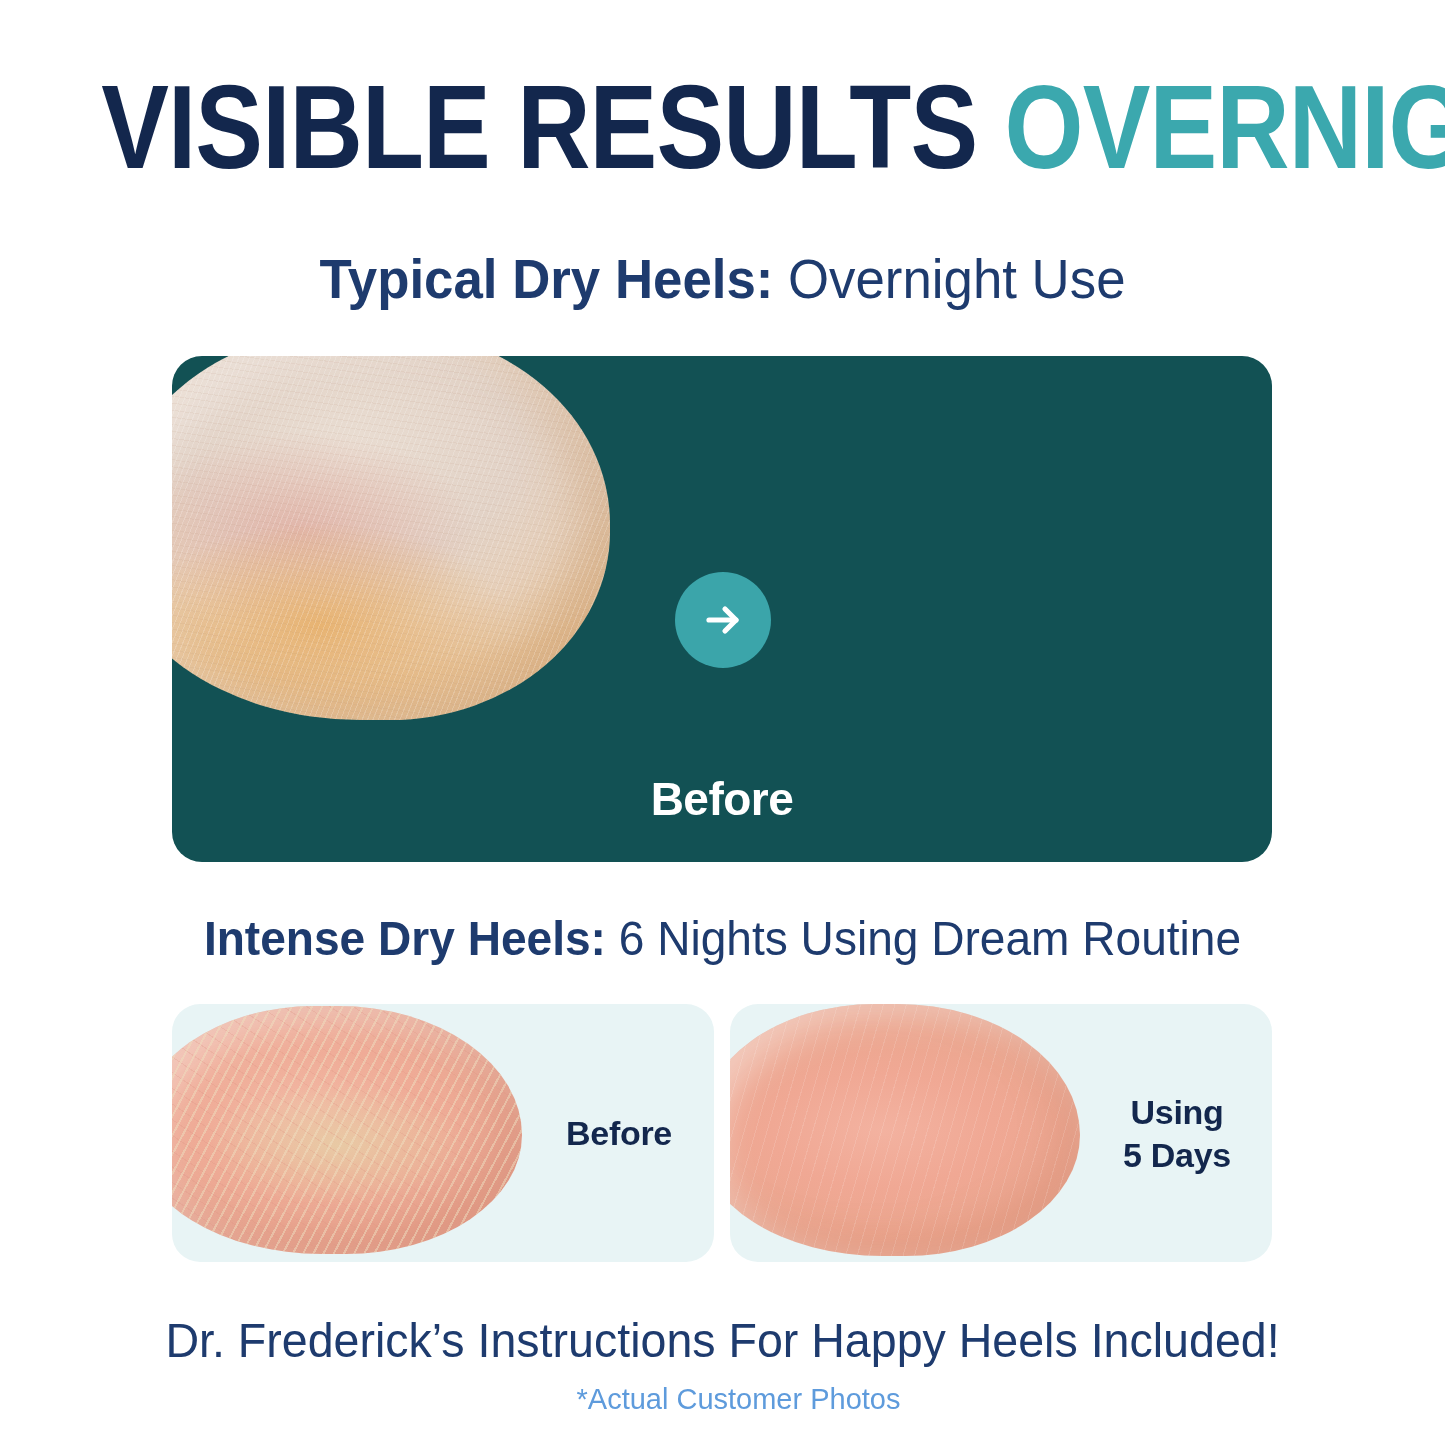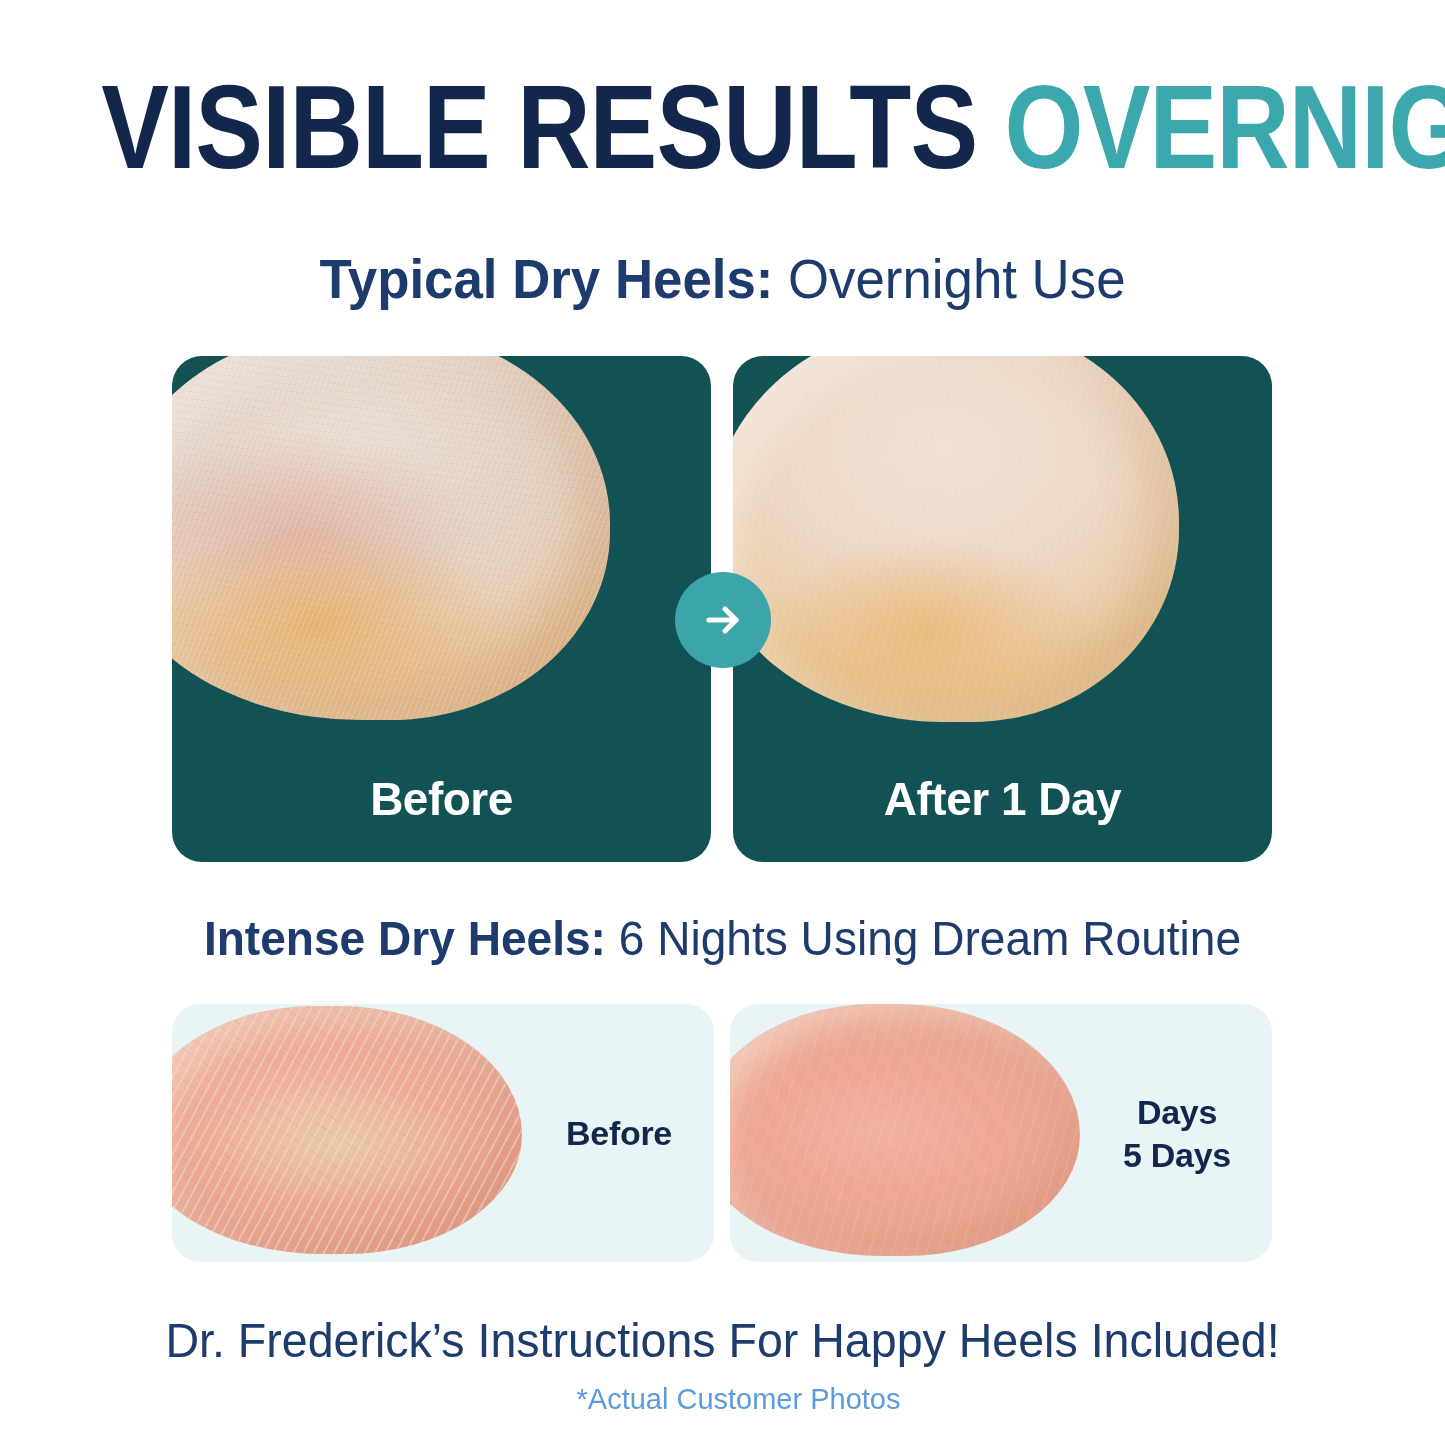--- a/index.html
+++ b/index.html
@@ -191,26 +191,20 @@
 
   <div class="row1">
 
     <div class="panel-dark">
       <div class="photo-wrap">
         <div class="heel heel-a"></div>
       </div>
       <div class="panel-label">Before</div>
     </div>
 
-    <div class="panel-dark">
-      <div class="photo-wrap">
-        <div class="heel heel-b"></div>
-      </div>
-      <div class="panel-label">After 1 Day</div>
-    </div>
 
   </div>
 
   <div class="arrow-badge">
     <svg width="54" height="54" viewBox="0 0 54 54" aria-hidden="true">
       <g fill="none" stroke="#ffffff" stroke-width="5.2" stroke-linecap="round" stroke-linejoin="round">
         <line x1="13" y1="27" x2="40" y2="27"></line>
         <polyline points="29,16 40,27 29,38"></polyline>
       </g>
     </svg>
@@ -228,21 +222,21 @@
         <div class="heel2 heel-c"></div>
       </div>
       <div class="label2 one-line">Before</div>
     </div>
 
     <div class="panel-light">
       <div class="photo2">
         <div class="heel2 heel-d"></div>
       </div>
       <div class="label2 two-line">
-        <div>Days</div>
+        <div>Using</div>
         <div>5 Days</div>
       </div>
     </div>
 
   </div>
 
   <div class="footer-main">Dr. Frederick’s Instructions For Happy Heels Included!</div>
   <div class="footer-note">*Actual Customer Photos</div>
 
 </div>

